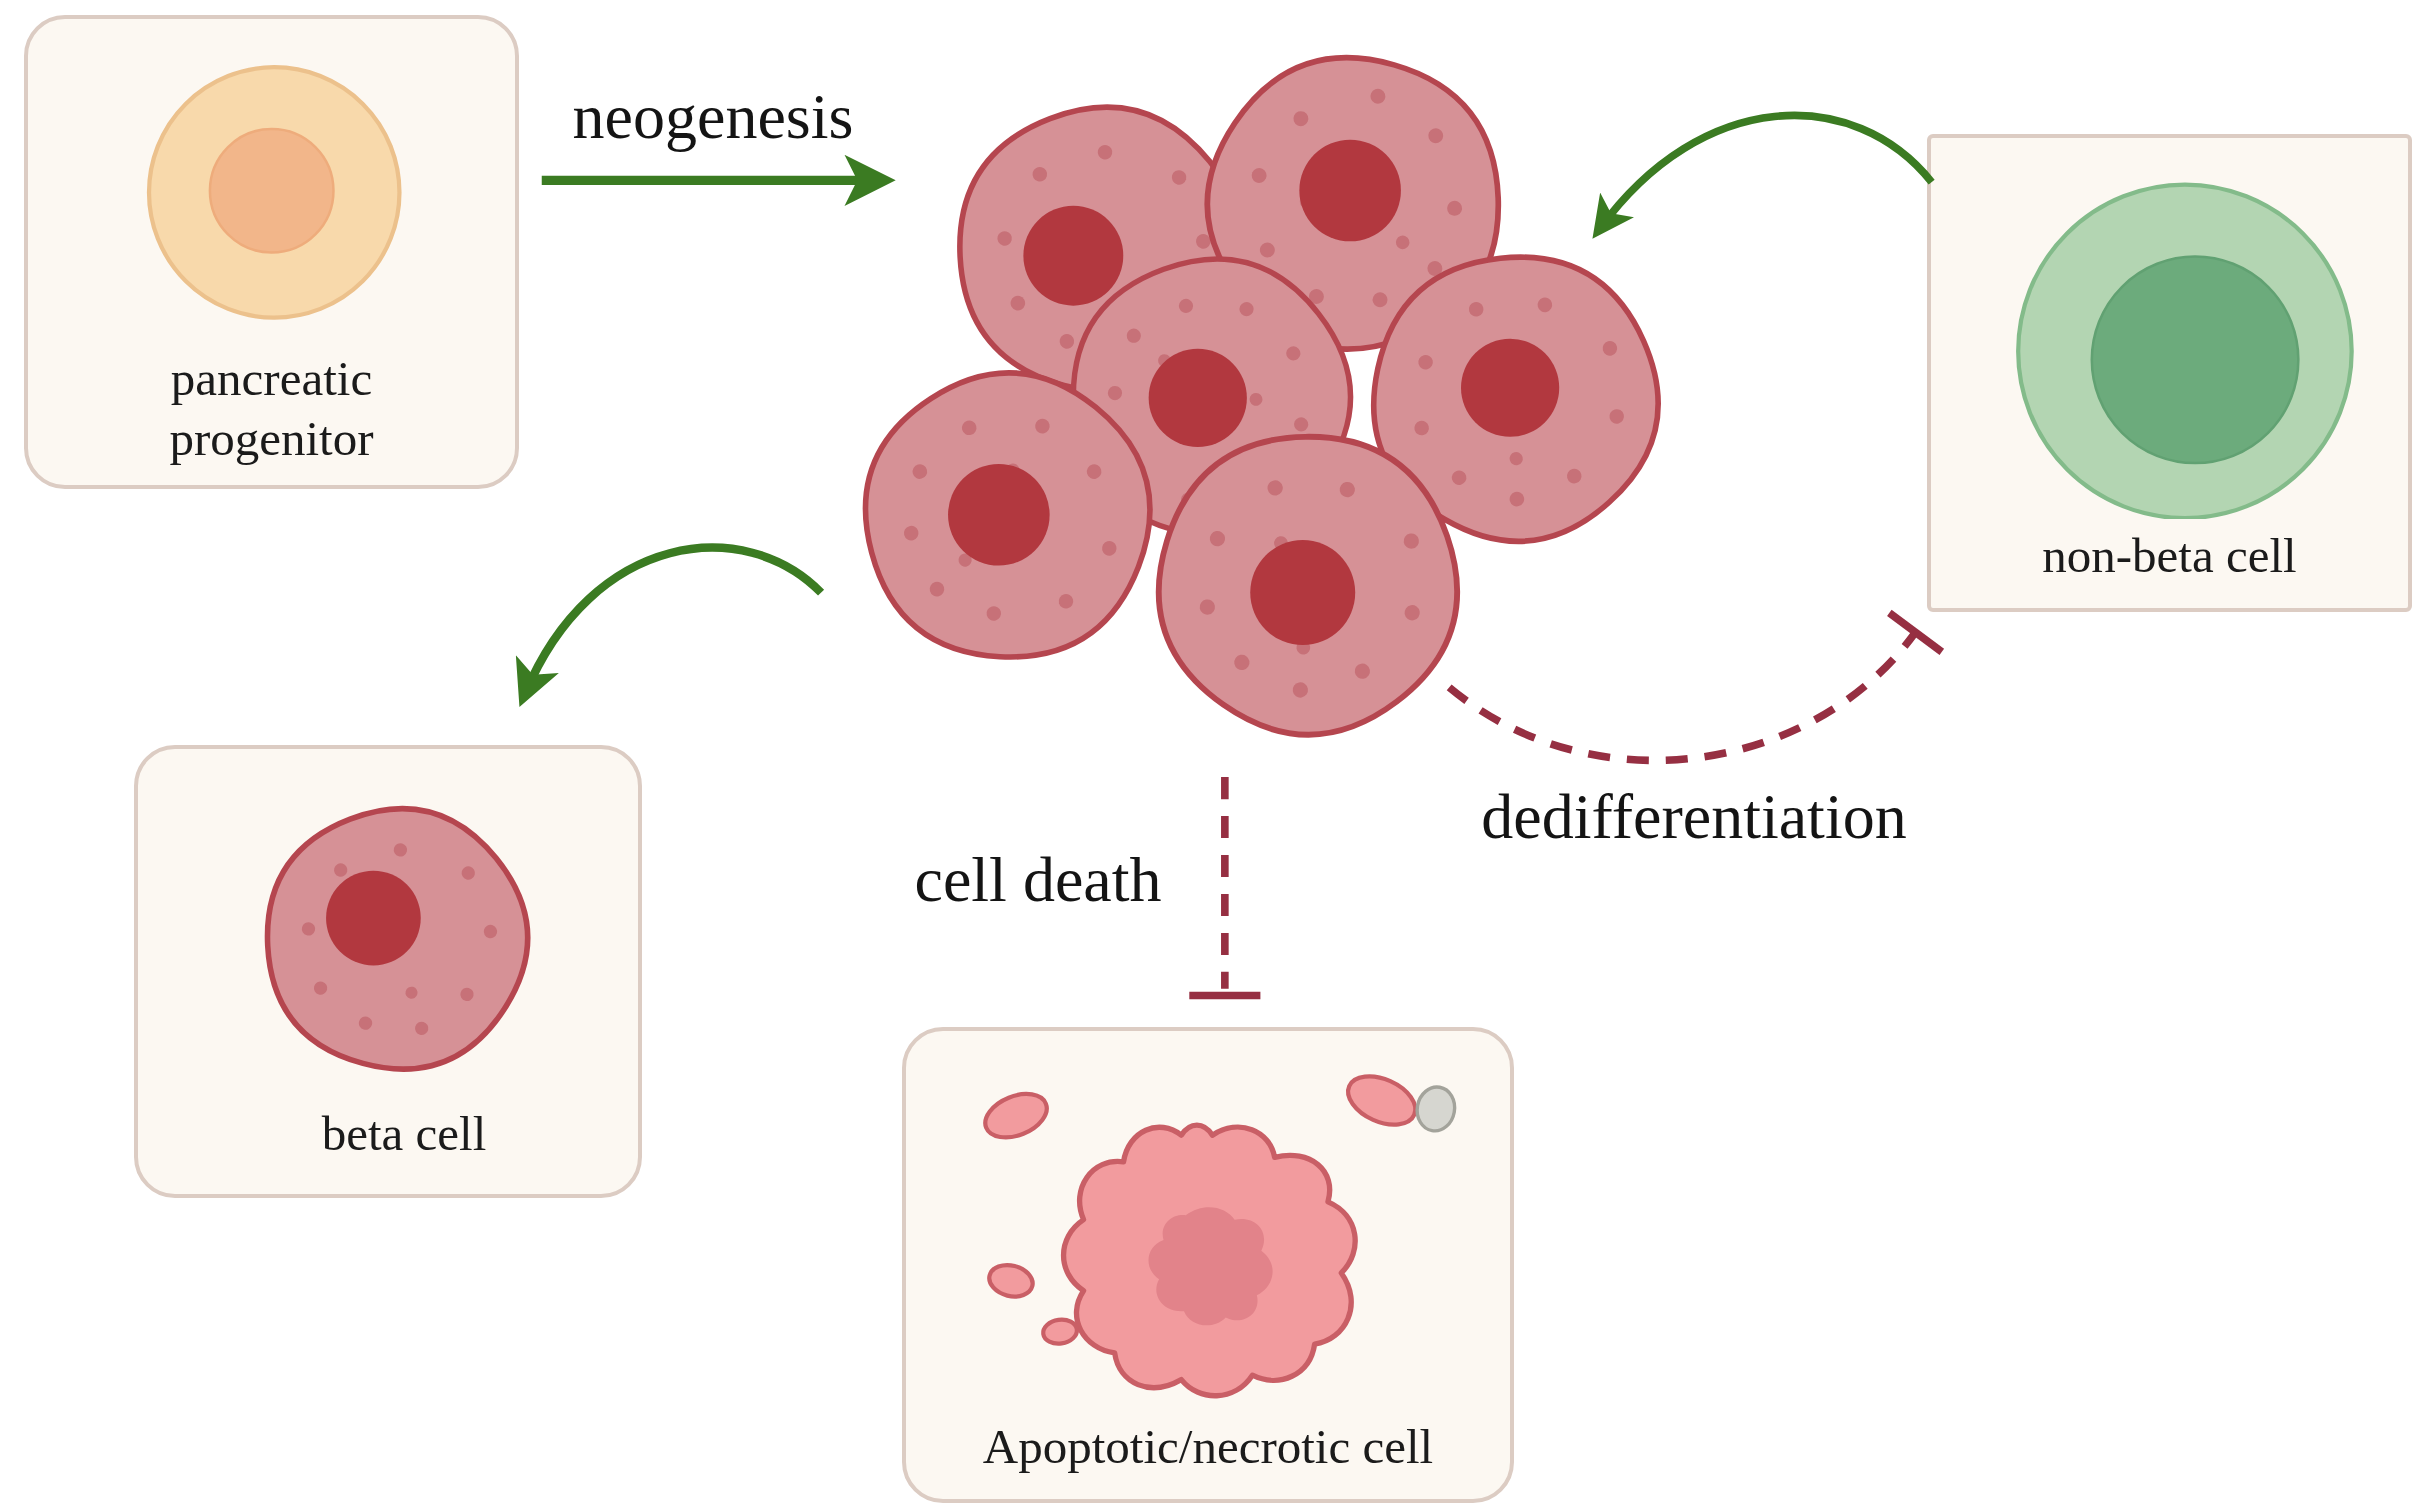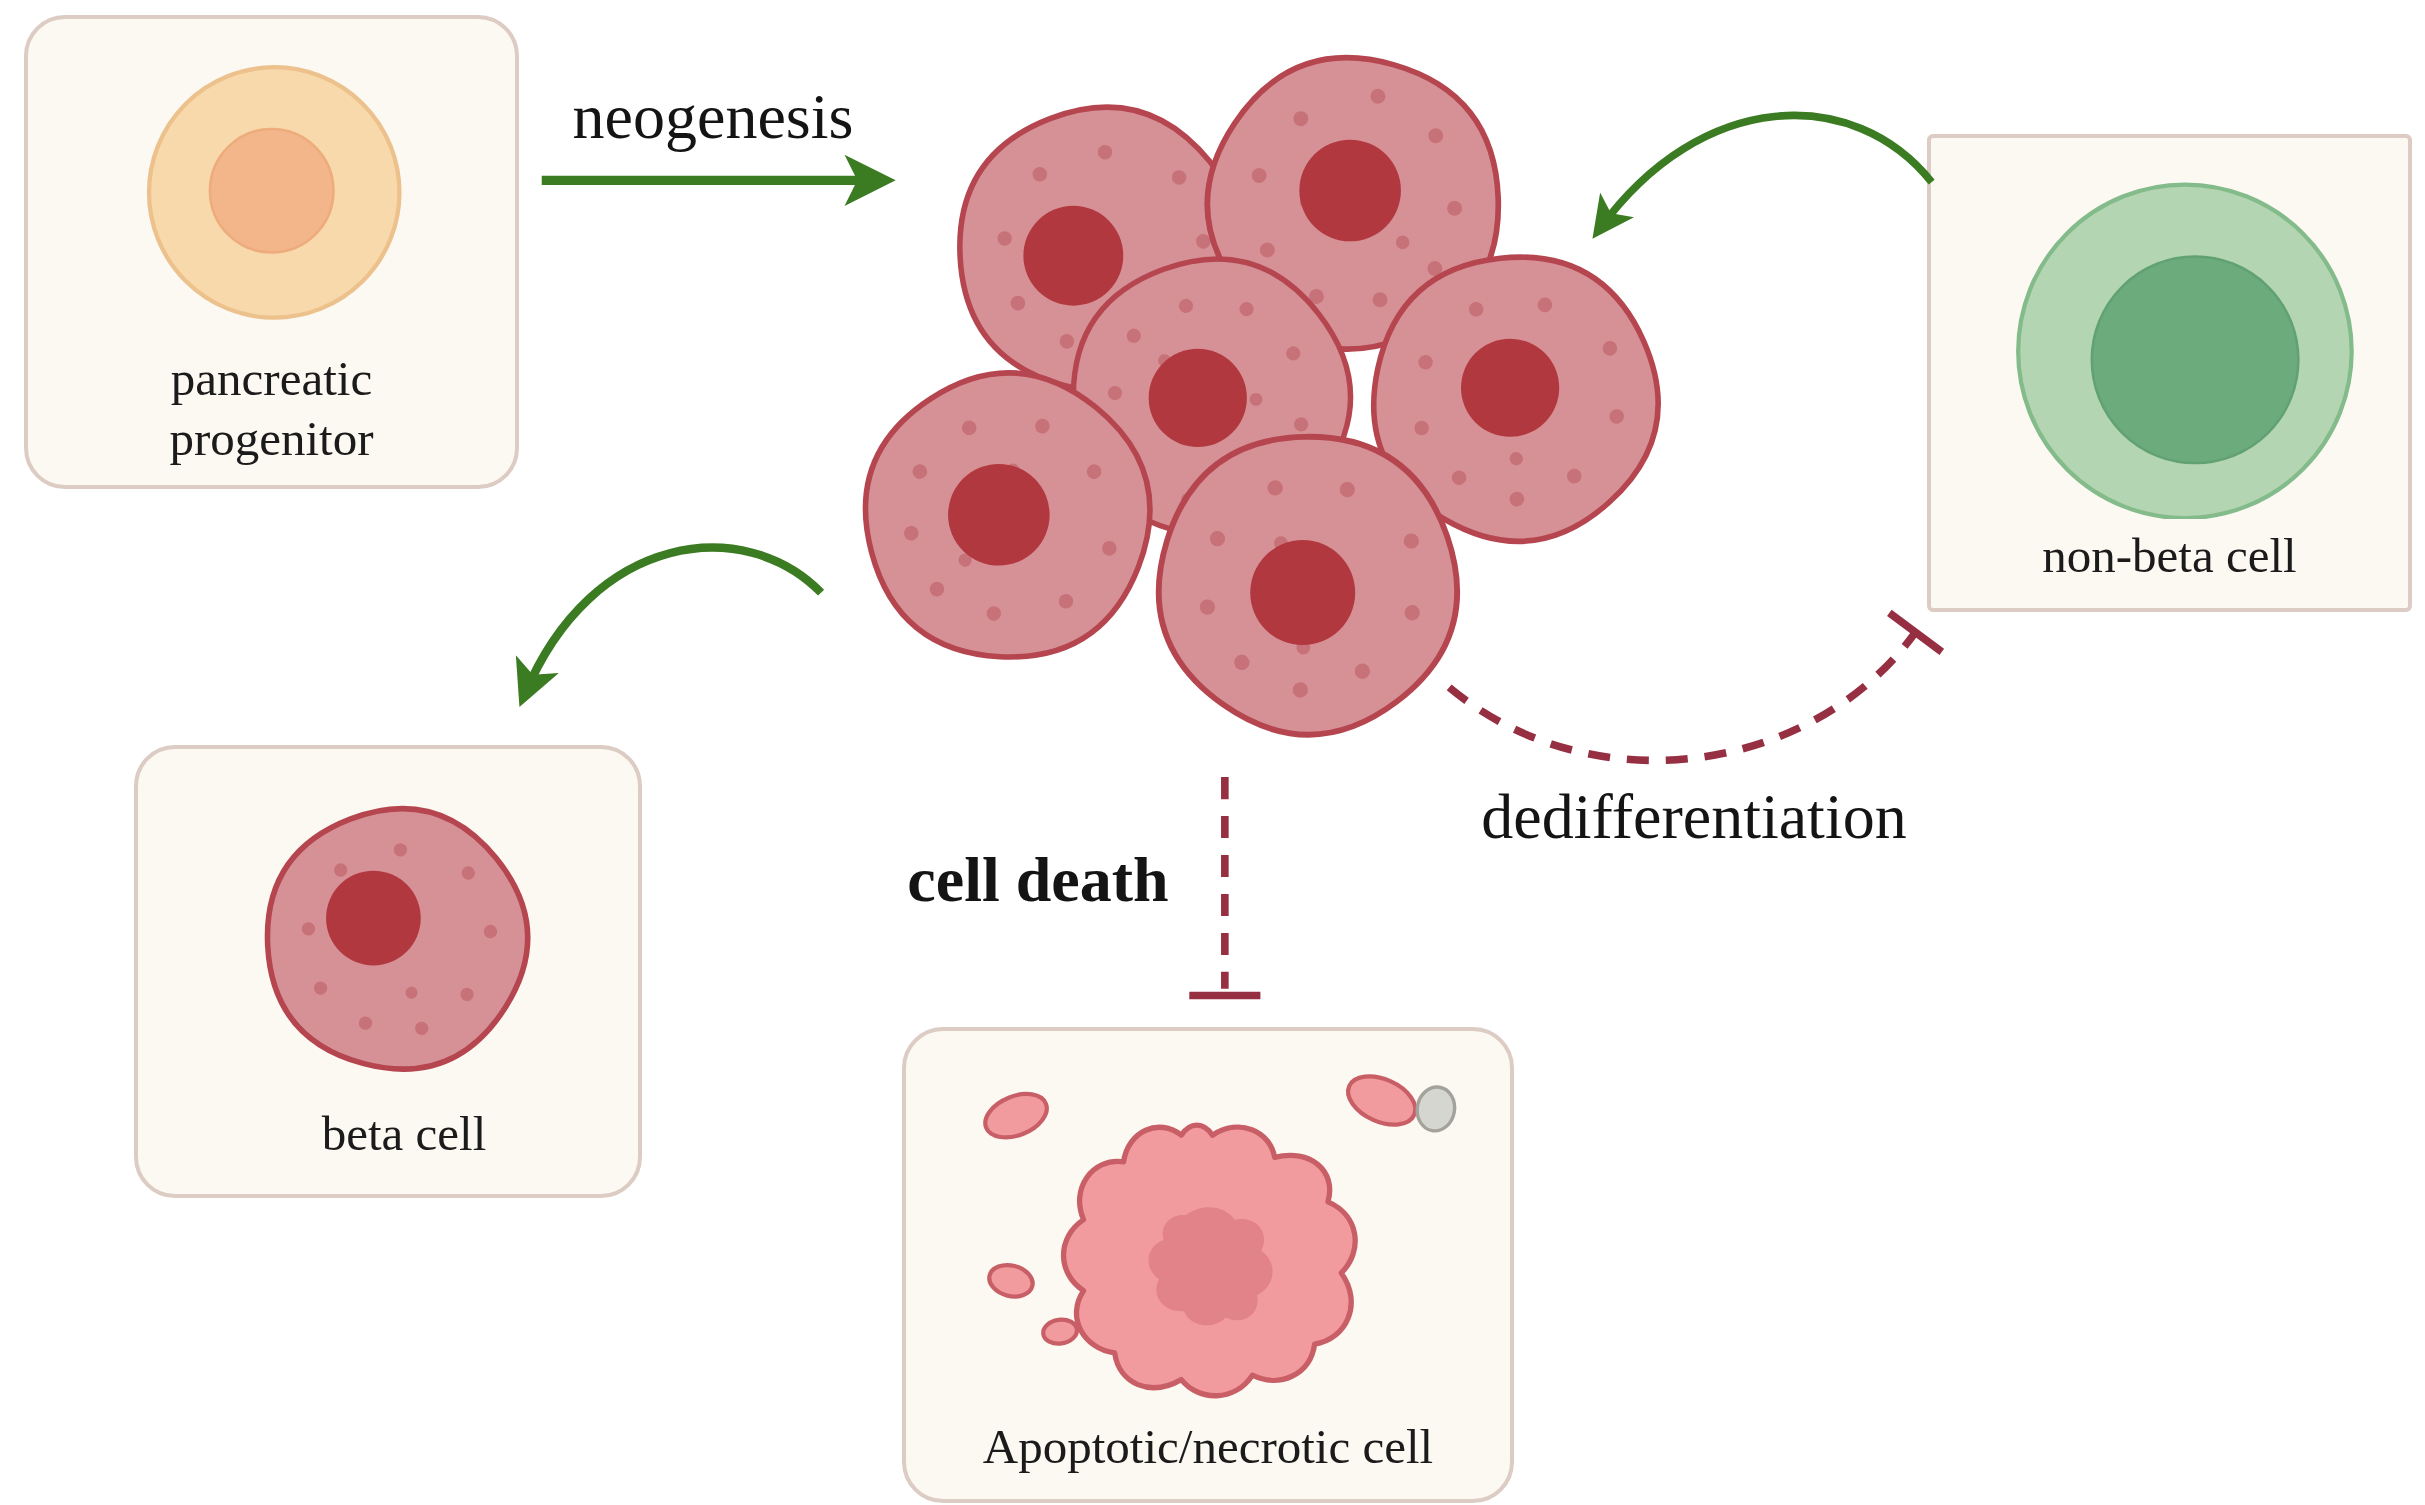--- a/index.html
+++ b/index.html
@@ -205,18 +205,18 @@
     <g>
       <path d="M 1712 812 C 1880 952 2140 915 2262 748" stroke="#962f42" stroke-width="9" fill="none" stroke-dasharray="26 20"></path>
       <path d="M 2232 724 L 2294 770" stroke="#962f42" stroke-width="9"></path>
     </g>
   </svg>
 
   <div class="process-label" style="left:713px;top:85px;">neogenesis</div>
 
 
 
-  <div class="process-label" style="left:1038px;top:848px;font-weight:bold;">cell death</div>
+  <div class="process-label" style="left:1038px;top:848px;">cell death</div>
 
   <div class="process-label" style="left:1694px;top:785px;">dedifferentiation</div>
 
 </div>
 
 
 </body></html>

